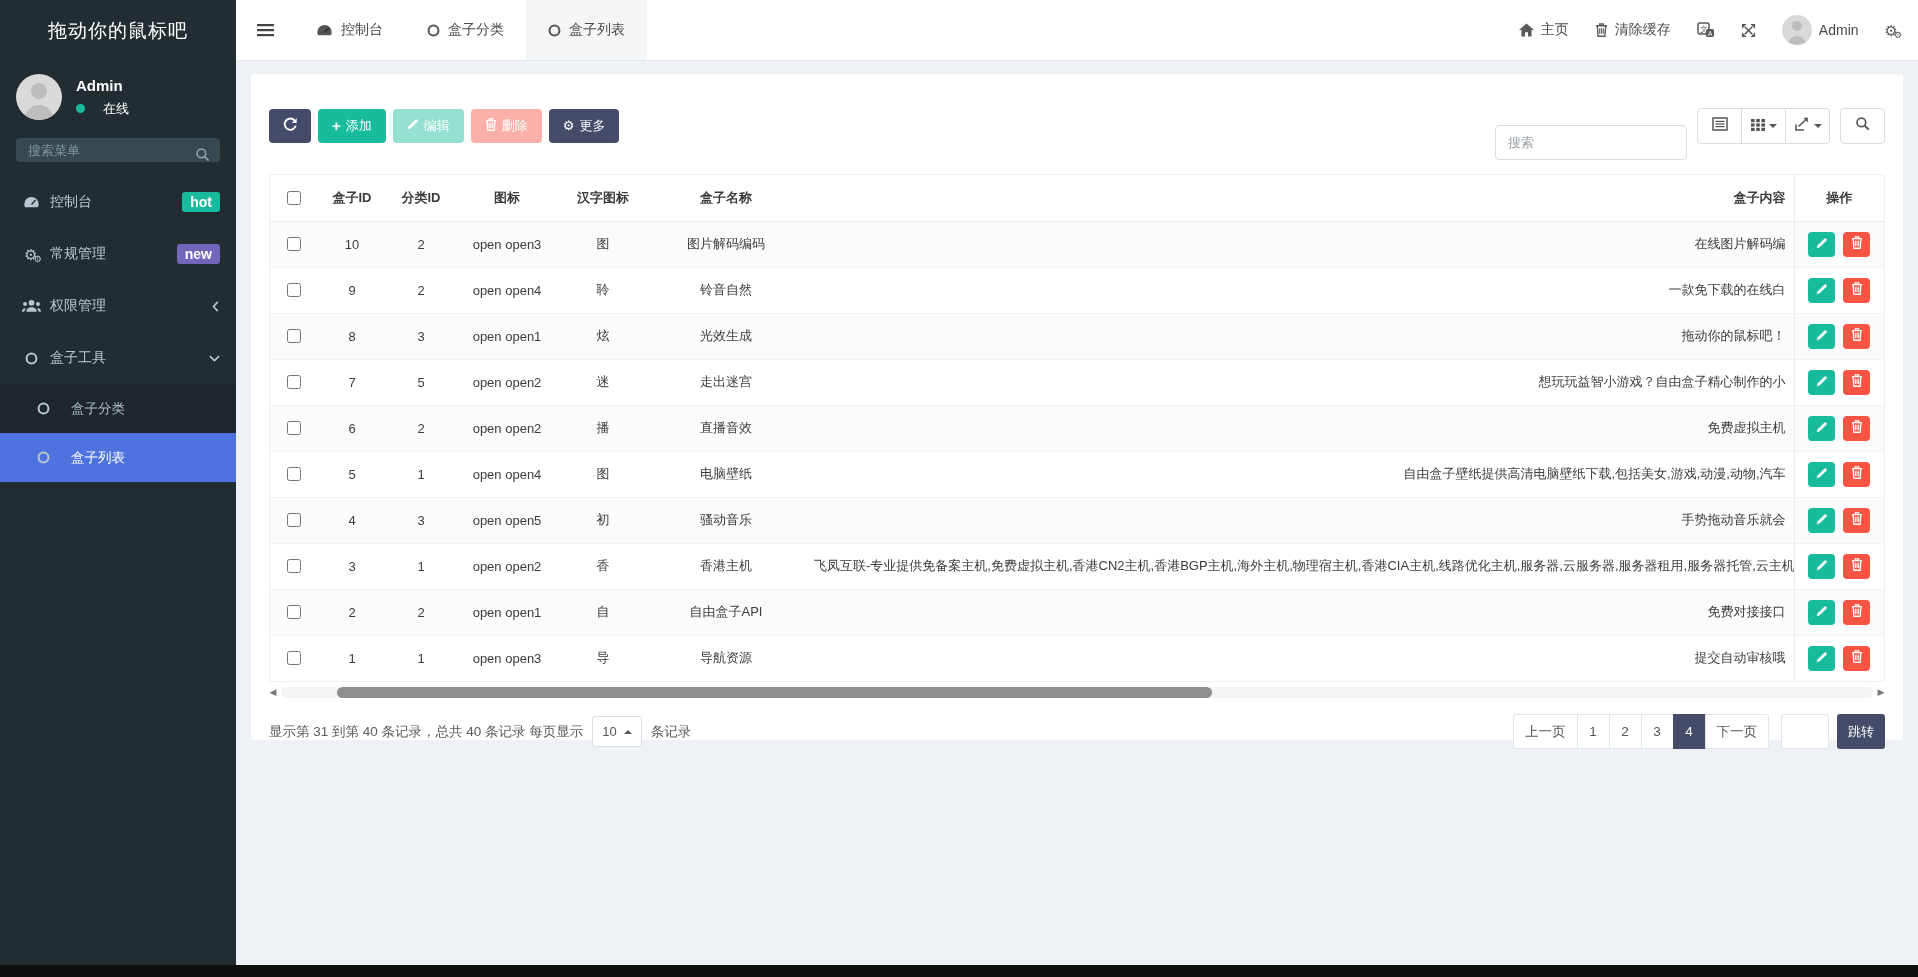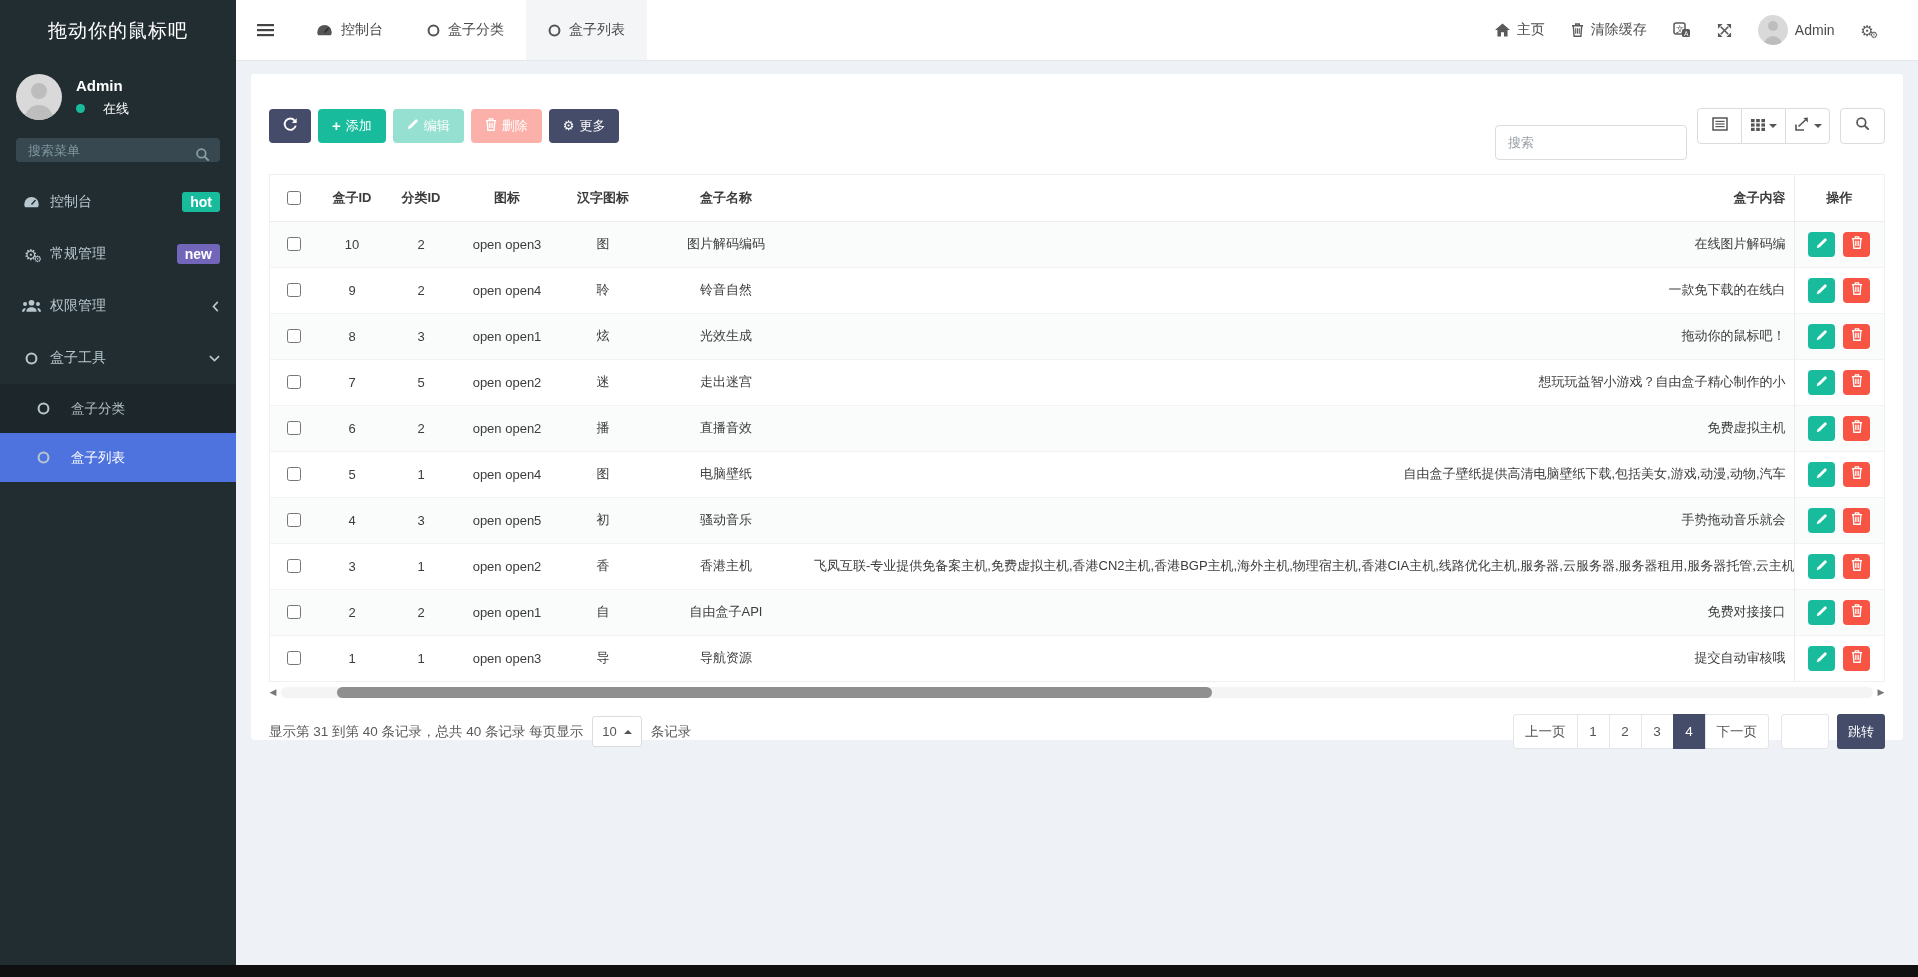--- a/index.html
+++ b/index.html
@@ -40,21 +40,21 @@
   .submenu .submenu-item.active { background:#4e73df; color:#fff; }
 
   
   .main { flex:1; display:flex; flex-direction:column; min-width:0; }
   .topbar { height:61px; background:#fff; border-bottom:1px solid #e5e8ea; display:flex; align-items:stretch; font-size:14px; color:#4a4a4a; }
   .hamburger { width:58px; display:flex; align-items:center; justify-content:center; cursor:pointer; color:#444; }
   .tabs { display:flex; }
   .tab { display:flex; align-items:center; gap:8px; padding:0 22px; cursor:pointer; color:#4a4a4a; }
   .tab.active { background:#f3f5f6; }
   .tab .t-icon { display:flex; color:#555; }
-  .topbar-right { margin-left:auto; display:flex; align-items:center; gap:26px; padding-right:44px; }
+  .topbar-right { margin-left:auto; display:flex; align-items:center; gap:26px; padding-right:20px; }
   .tb-item { display:flex; align-items:center; gap:7px; cursor:pointer; color:#4a4a4a; }
   .tb-icon { display:flex; color:#5a5a5a; }
 
   .content { flex:1; padding:13px 15px 0; }
   .card { background:#fff; border-radius:3px; padding:17px 18px 12px; height:666px; }
 
   
   .toolbar { display:flex; align-items:center; margin-bottom:14px; }
   .btn { height:34px; border:none; border-radius:4px; color:#fff; font-size:13px; display:inline-flex; align-items:center; gap:5px; padding:0 14px; cursor:pointer; margin-right:7px; }
   .btn-refresh { background:#444c69; width:42px; justify-content:center; padding:0; }

